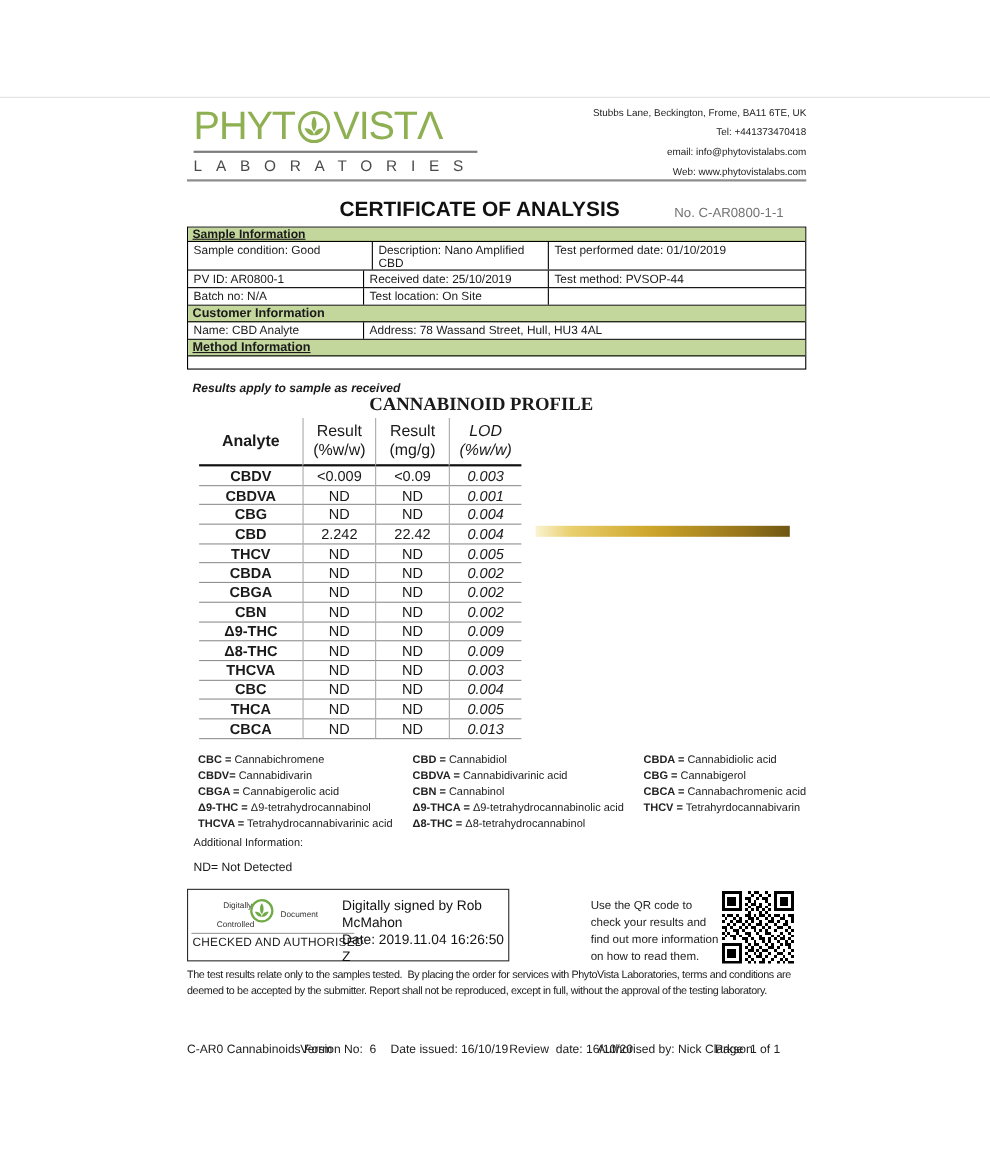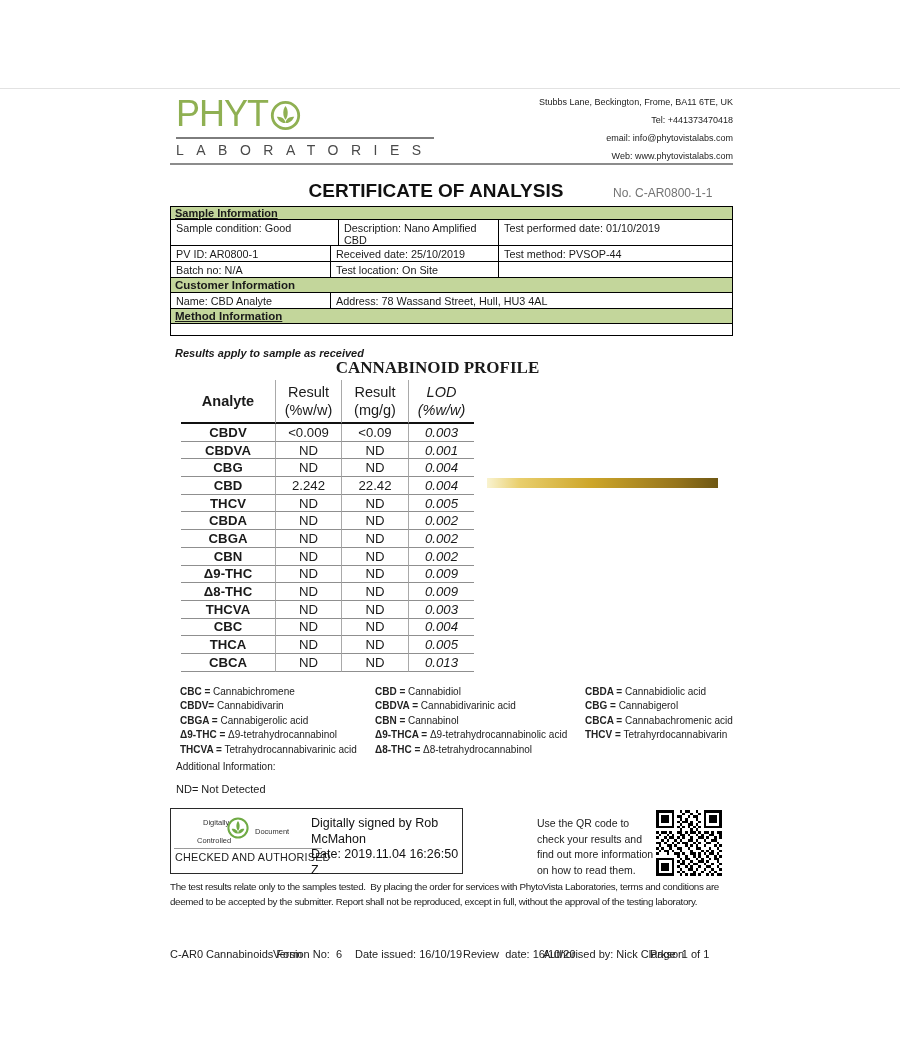--- a/index.html
+++ b/index.html
@@ -89,20 +89,21 @@
 
   <div class="logo">
     <div class="logo-main">
       <span>PHYT</span>
       <svg class="logo-o" width="33" height="33" viewBox="0 0 40 40">
         <circle cx="20" cy="20" r="16" fill="none" stroke="#8fb052" stroke-width="3.4"></circle>
         <path d="M20 8.5c-3.6 4.2-3.6 12.3 0 16.5 3.6-4.2 3.6-12.3 0-16.5z" fill="#8fb052"></path>
         <path d="M9.5 21.5c1.8 5.2 6.8 8.4 10.5 7.5-.4-4.6-5-8.3-10.5-7.5z" fill="#8fb052"></path>
         <path d="M30.5 21.5c-1.8 5.2-6.8 8.4-10.5 7.5.4-4.6 5-8.3 10.5-7.5z" fill="#8fb052"></path>
       </svg>
+      <span>VISTΛ</span>
     </div>
     <div class="logo-sub">LABORATORIES</div>
   </div>
   <div class="contact">
     <div>Stubbs Lane, Beckington, Frome, BA11 6TE, UK</div>
     <div>Tel: +441373470418</div>
     <div>email: info@phytovistalabs.com</div>
     <div>Web: www.phytovistalabs.com</div>
   </div>
   <div class="header-rule"></div>

